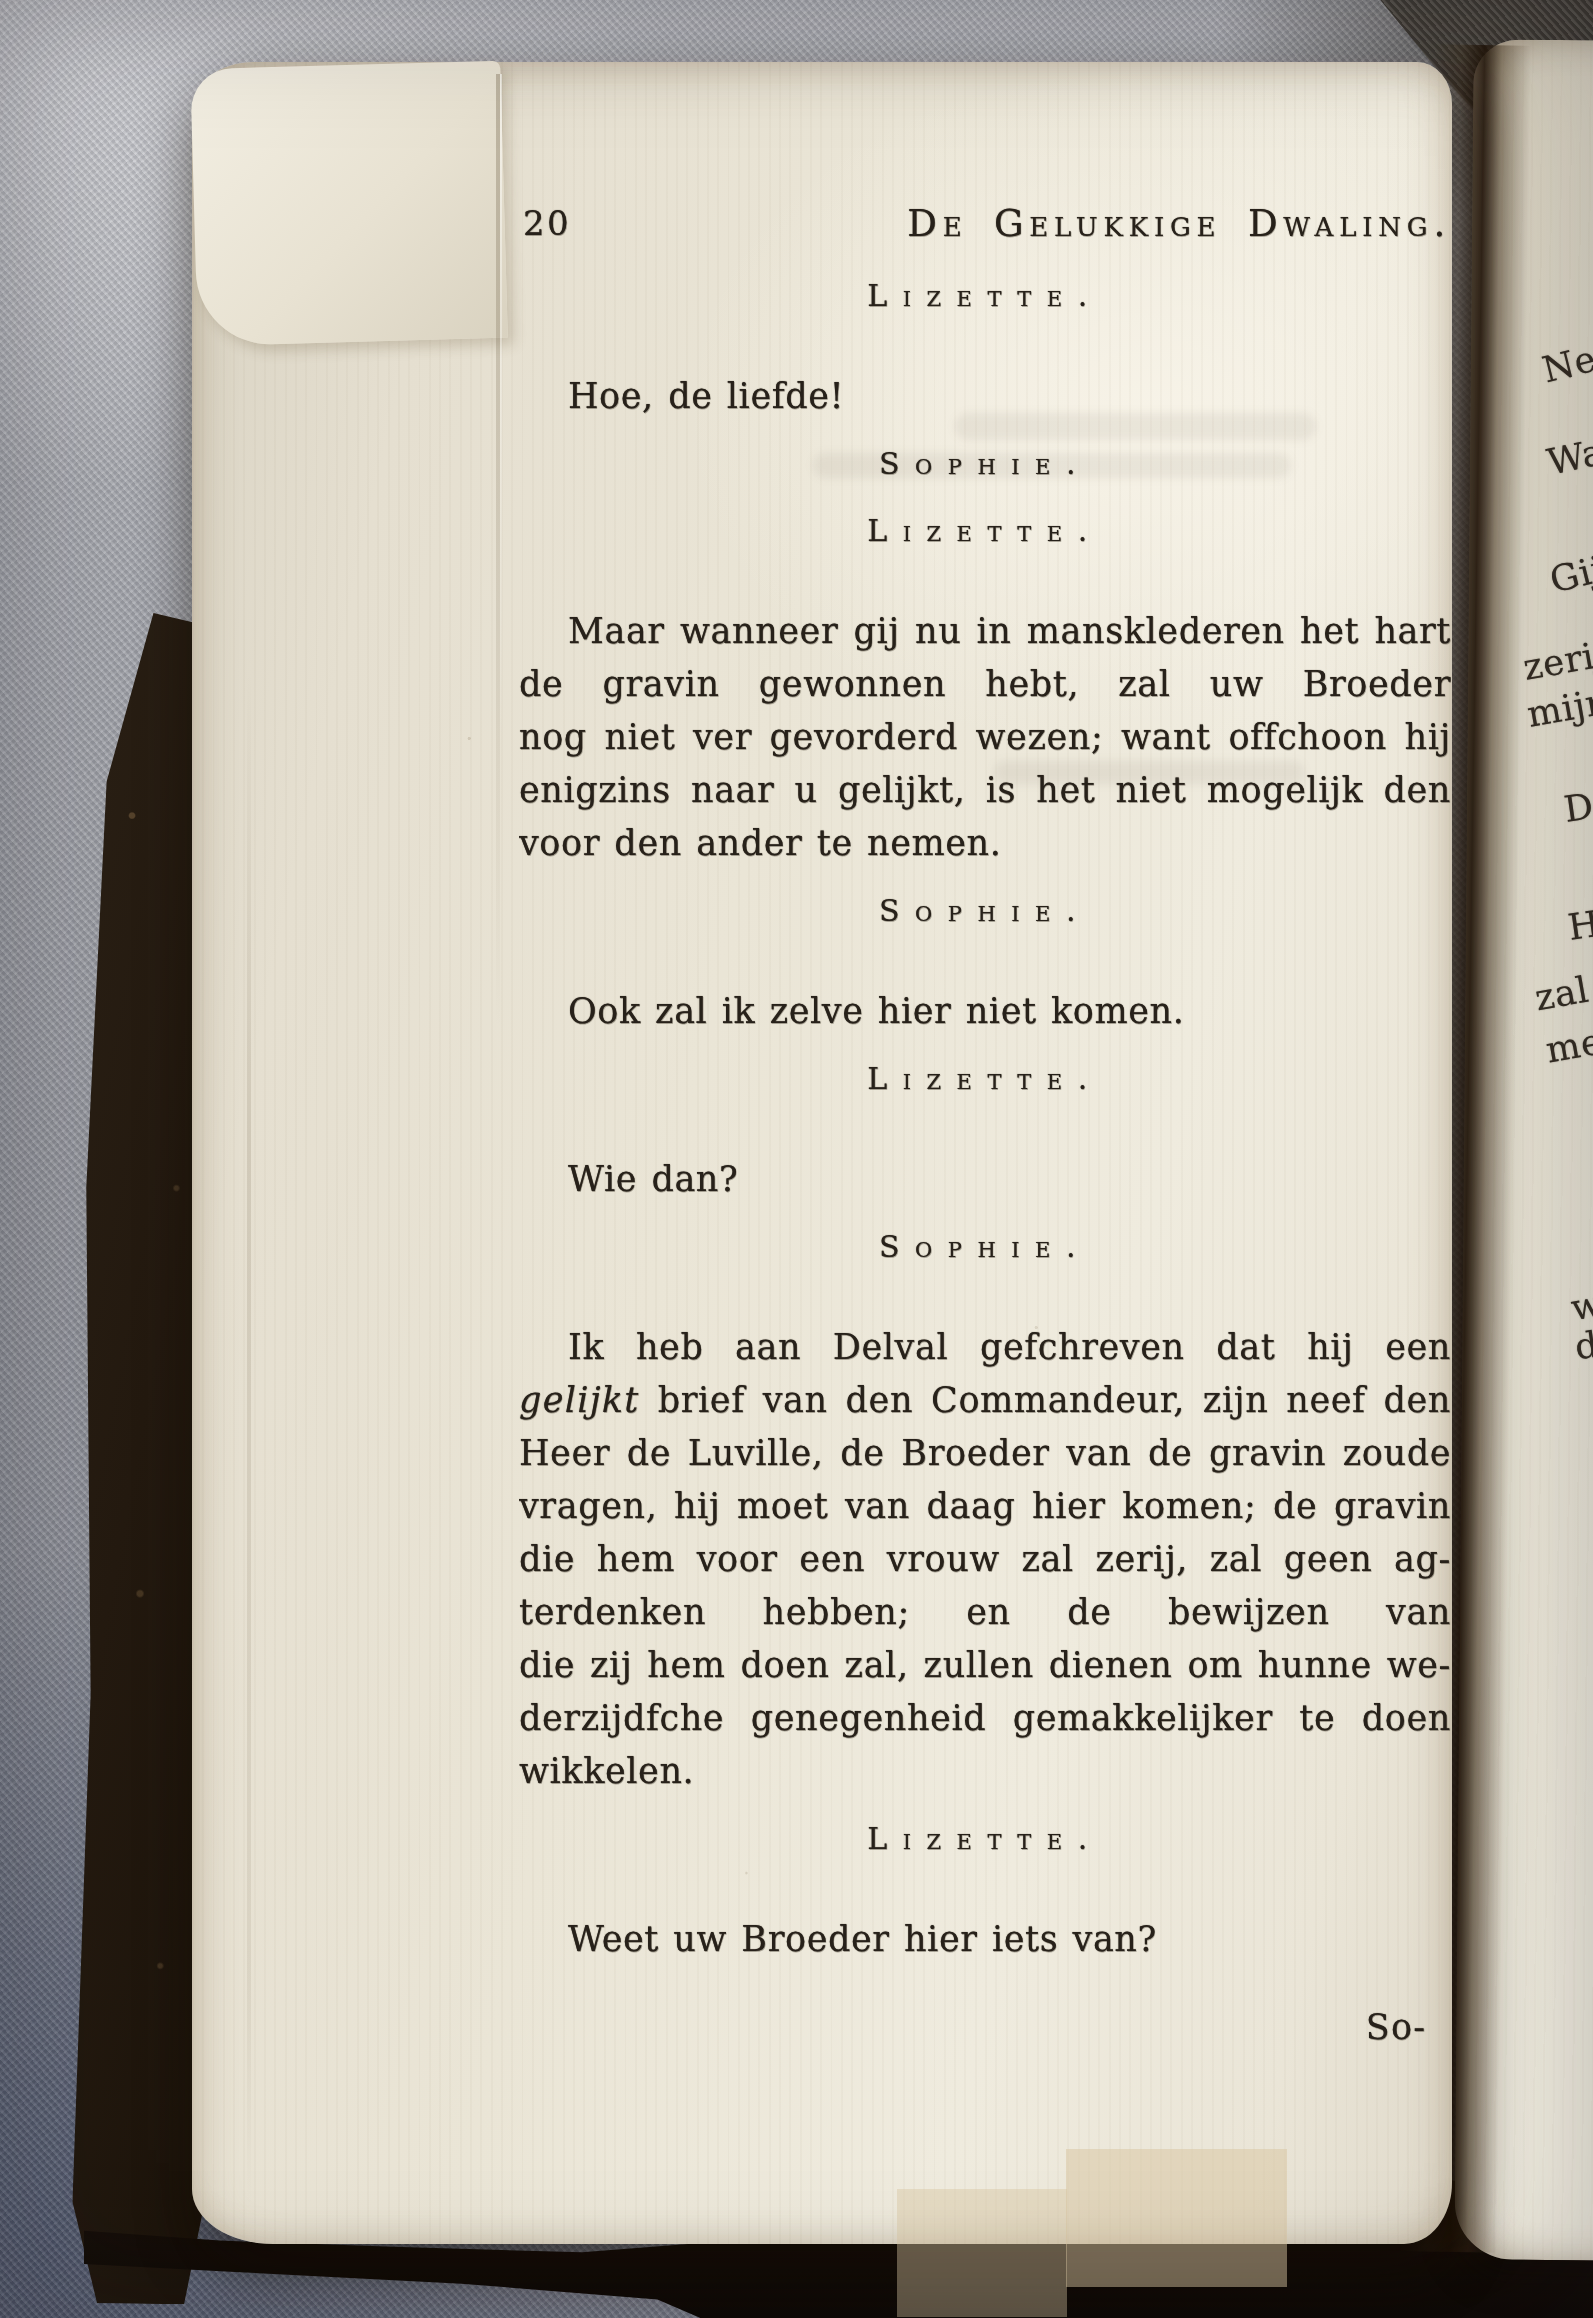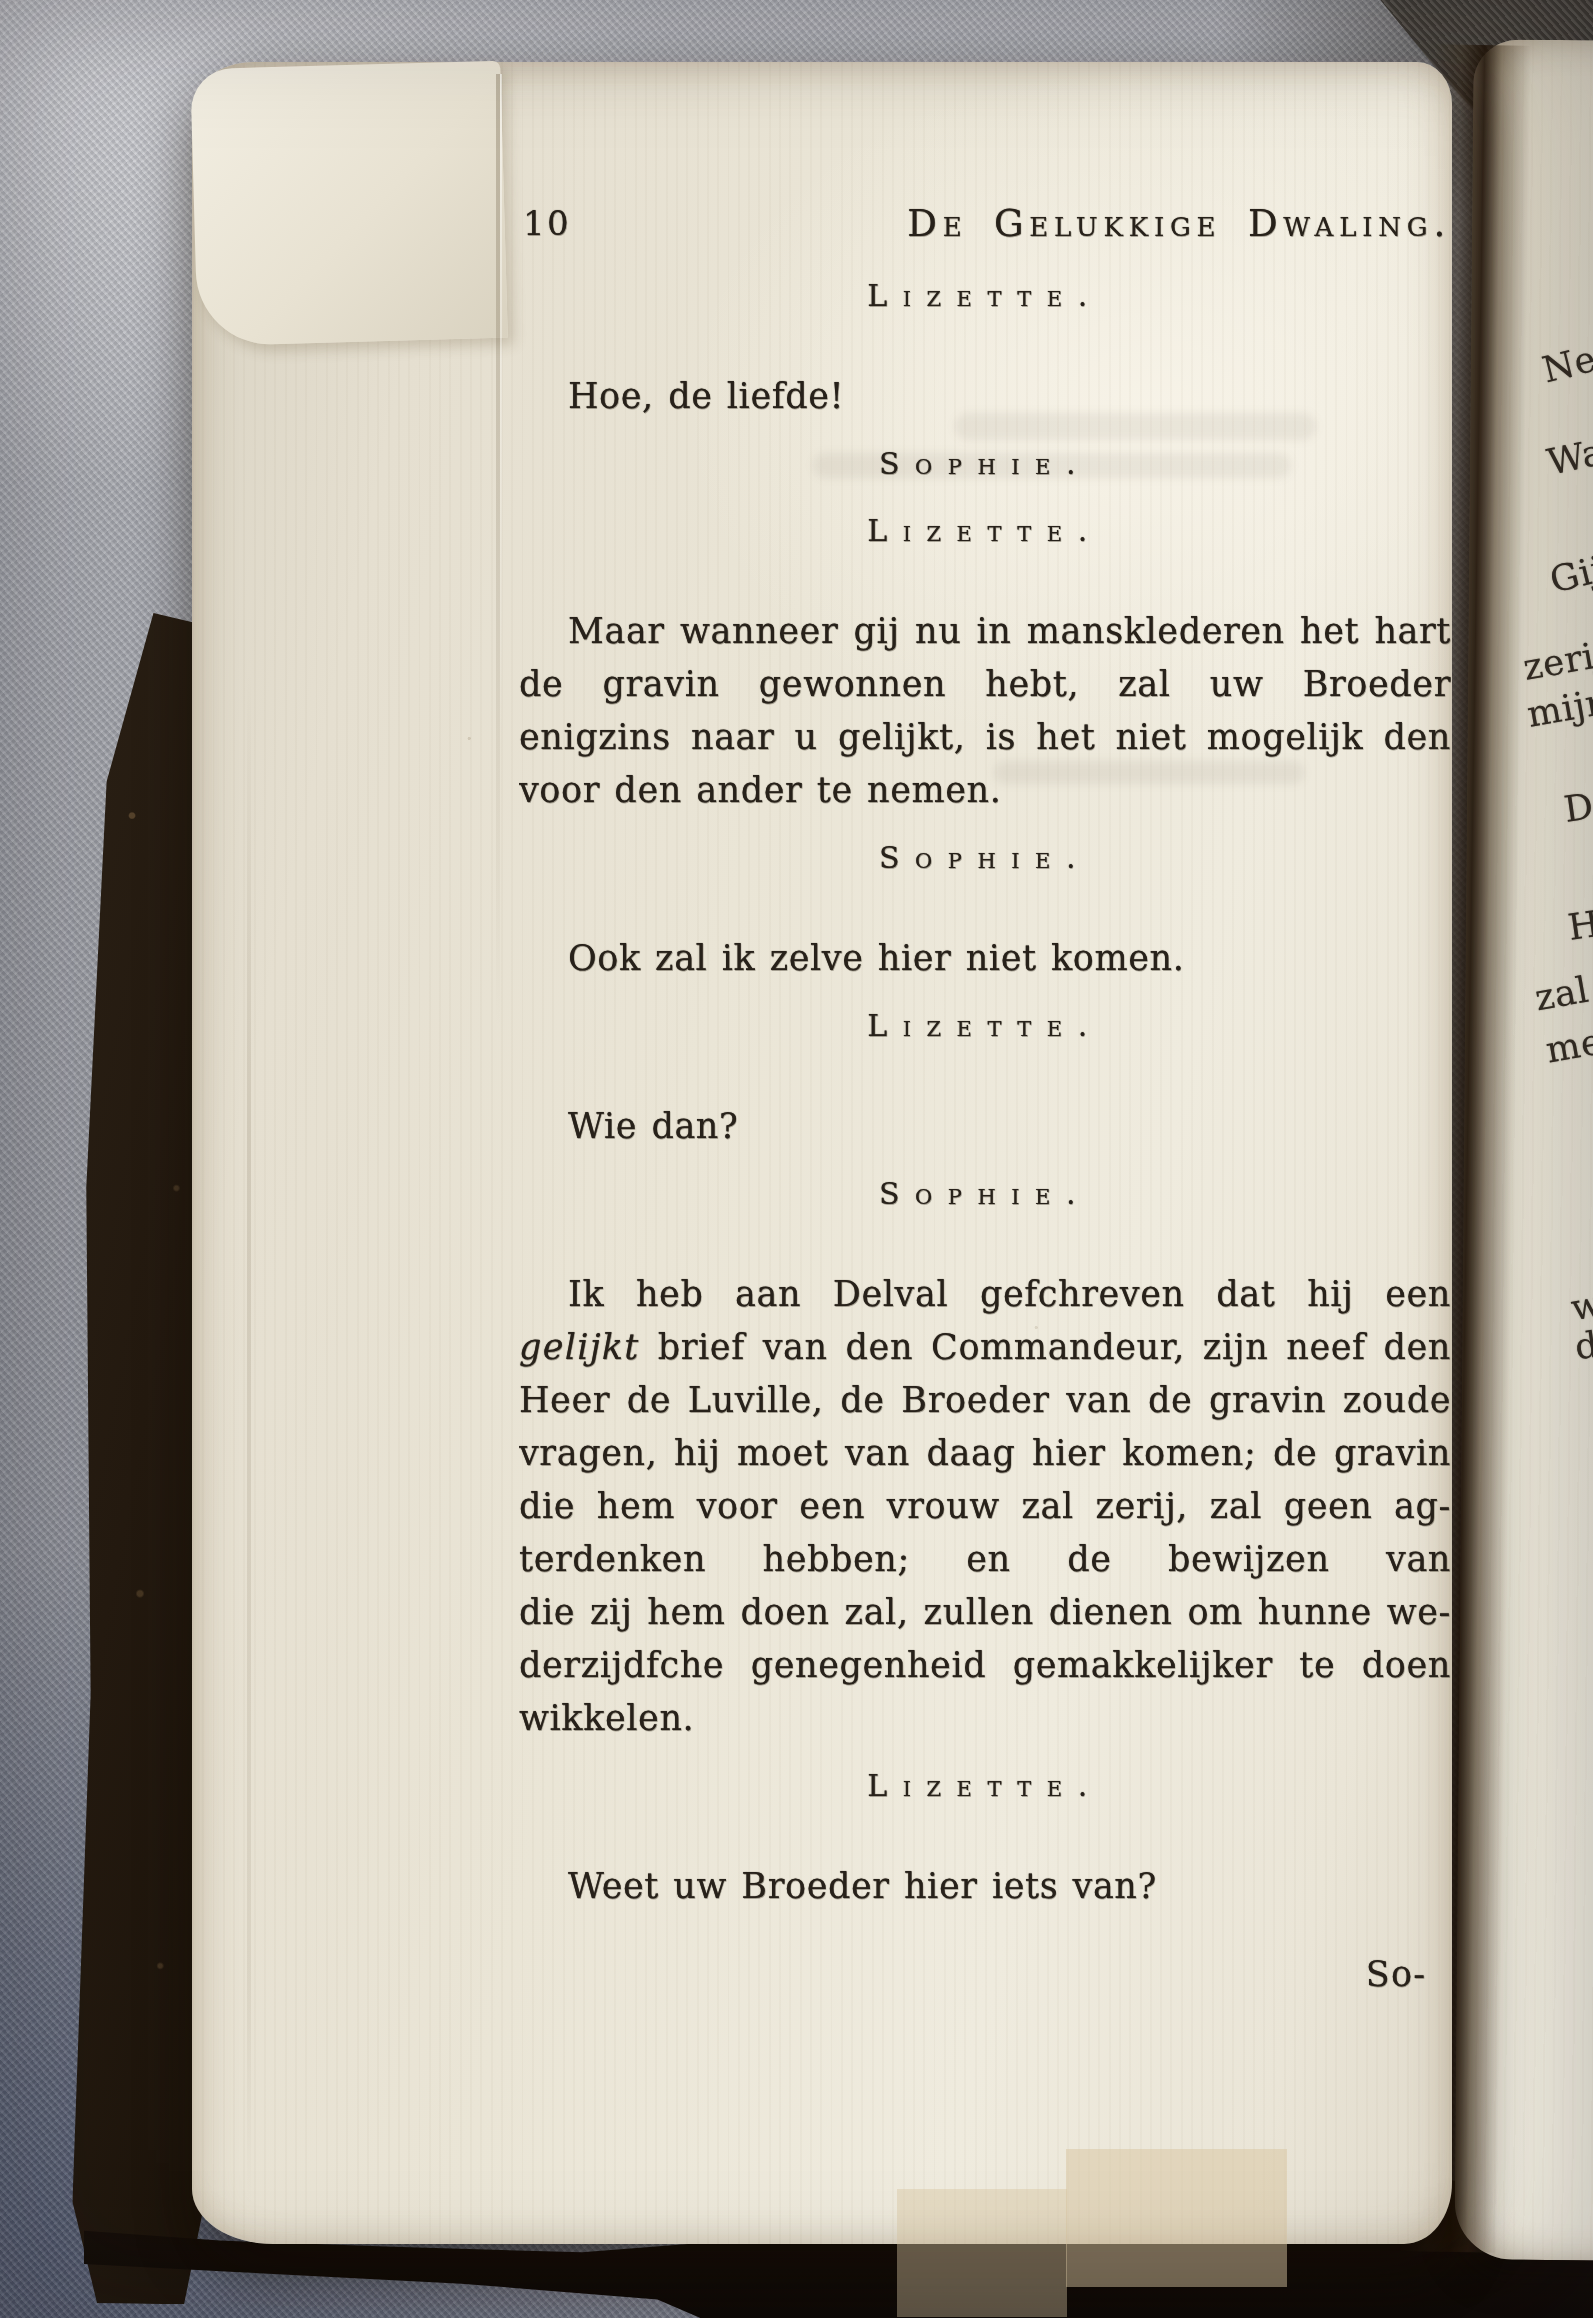--- a/index.html
+++ b/index.html
@@ -141,30 +141,31 @@
   <div class="corner-fold"></div>
   <div class="crease crease-a"></div>
   <div class="crease crease-b"></div>
 
   <div class="bleed" style="left:955px;top:413px;width:361px;height:27px;"></div>
   <div class="bleed" style="left:813px;top:453px;width:478px;height:24.5px;"></div>
   <div class="bleed" style="left:994px;top:761px;width:310px;height:23px;"></div>
 
   <div class="text-col">
     <div class="page-head">
-      <span class="pnum">10</span>
+      <span class="pnum">20</span>
       <div class="ptitle">De Gelukkige Dwaling.</div>
     </div>
     <div id="dialogue">
         <div class="speaker">Lizette.</div>
         <div class="tline ind"><span>Hoe, de liefde!</span></div>
         <div class="speaker">Sophie.</div>
         <div class="speaker">Lizette.</div>
         <div class="tline j ind"><span>Maar wanneer gij nu in mansklederen het hart van</span></div>
         <div class="tline j"><span>de gravin gewonnen hebt, zal uw Broeder daarom</span></div>
+        <div class="tline j"><span>nog niet ver gevorderd wezen; want offchoon hij</span></div>
         <div class="tline j"><span>enigzins naar u gelijkt, is het niet mogelijk den een</span></div>
         <div class="tline"><span>voor den ander te nemen.</span></div>
         <div class="speaker">Sophie.</div>
         <div class="tline ind"><span>Ook zal ik zelve hier niet komen.</span></div>
         <div class="speaker">Lizette.</div>
         <div class="tline ind"><span>Wie dan?</span></div>
         <div class="speaker">Sophie.</div>
         <div class="tline j ind"><span>Ik heb aan Delval gefchreven dat hij een </span></div>
         <div class="tline j"><span class="it">gelijkt</span><span> brief van den Commandeur, zijn neef den</span></div>
         <div class="tline j"><span>Heer de Luville, de Broeder van de gravin zoude</span></div>

